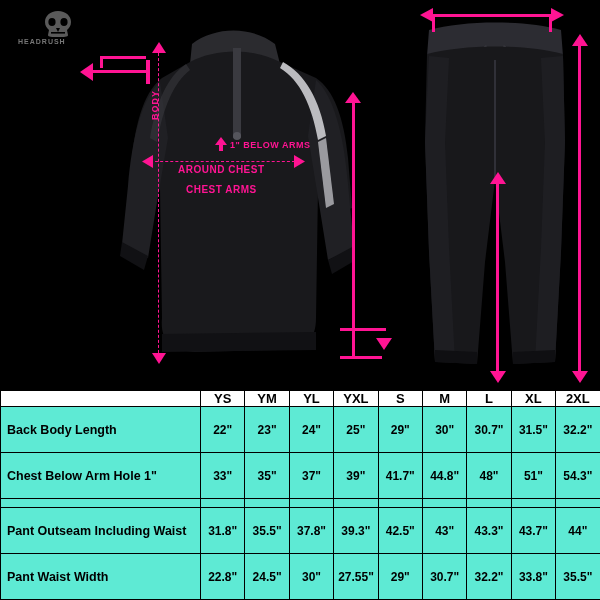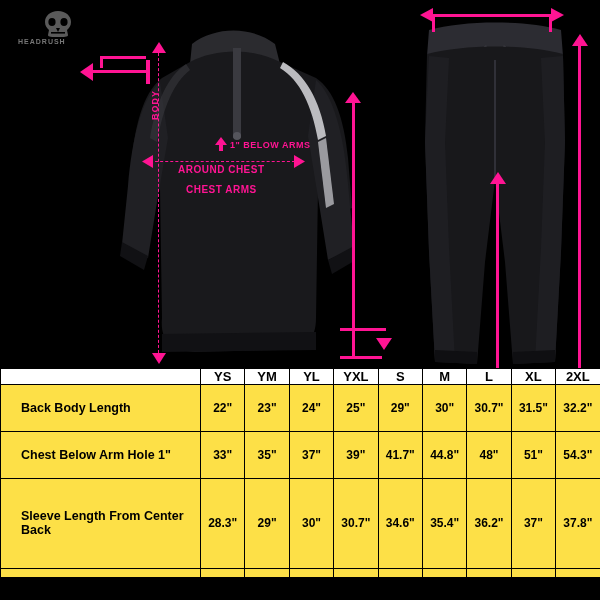--- a/index.html
+++ b/index.html
@@ -33,26 +33,26 @@
   .mglabel { position:absolute; color:#ff1493; font-weight:bold; font-size:9px; letter-spacing:.5px;
              font-family:"Liberation Sans", sans-serif; }
   .dashh { position:absolute; border-top:1px dashed #ff1493; height:0; }
   .dashv { position:absolute; border-left:1px dashed #ff1493; width:0; }
 
   .vert-text { position:absolute; color:#ff1493; font-weight:bold; font-size:9px;
                transform:rotate(-90deg); transform-origin:left top; white-space:nowrap;
                letter-spacing:1px; }
 
   
-  #table-wrap { position:absolute; left:0; top:368px; width:600px; height:210px; background:#fde047; }
+  #table-wrap { position:absolute; left:0; top:390px; width:600px; height:210px; background:#5eead4; }
   table { border-collapse:collapse; width:600px; height:210px; table-layout:fixed;
           font-family:"Liberation Sans", sans-serif; }
   th, td { border:1px solid #000; padding:0 4px; font-size:11.5px; }
   thead th { background:#fff; color:#000; font-weight:bold; text-align:center; font-size:13px; }
-  th.rowhdr, td.rowlbl { text-align:left; font-weight:bold; font-size:12.5px; padding-left:20px; }
+  th.rowhdr, td.rowlbl { text-align:left; font-weight:bold; font-size:12.5px; padding-left:6px; }
   td.val { text-align:center; font-weight:bold; font-size:12px; }
   tr.spacer td { height:9px; border-left:1px solid #000; border-right:1px solid #000;
                  border-top:1px solid #000; border-bottom:1px solid #000; }
   col.c0 { width:200px; }
   col.cs { width:44.4px; }
 </style>
 </head>
 <body>
 
 <div id="stage">
@@ -239,42 +239,54 @@
           <td class="val">33"</td>
           <td class="val">35"</td>
           <td class="val">37"</td>
           <td class="val">39"</td>
           <td class="val">41.7"</td>
           <td class="val">44.8"</td>
           <td class="val">48"</td>
           <td class="val">51"</td>
           <td class="val">54.3"</td>
         </tr>
-        <tr>
-          <td class="rowlbl">Sleeve Length From Center Back</td>
-          <td class="val">28.3"</td>
+
+        <tr class="spacer">
+          <td></td>
+          <td></td>
+          <td></td>
+          <td></td>
+          <td></td>
+          <td></td>
+          <td></td>
+          <td></td>
+          <td></td>
+          <td></td>
+        </tr>
+
+        <tr>
+          <td class="rowlbl">Pant Outseam Including Waist</td>
+          <td class="val">31.8"</td>
+          <td class="val">35.5"</td>
+          <td class="val">37.8"</td>
+          <td class="val">39.3"</td>
+          <td class="val">42.5"</td>
+          <td class="val">43"</td>
+          <td class="val">43.3"</td>
+          <td class="val">43.7"</td>
+          <td class="val">44"</td>
+        </tr>
+        <tr>
+          <td class="rowlbl">Pant Waist Width</td>
+          <td class="val">22.8"</td>
+          <td class="val">24.5"</td>
+          <td class="val">30"</td>
+          <td class="val">27.55"</td>
           <td class="val">29"</td>
-          <td class="val">30"</td>
           <td class="val">30.7"</td>
-          <td class="val">34.6"</td>
-          <td class="val">35.4"</td>
-          <td class="val">36.2"</td>
-          <td class="val">37"</td>
-          <td class="val">37.8"</td>
-        </tr>
-
-        <tr class="spacer">
-          <td></td>
-          <td></td>
-          <td></td>
-          <td></td>
-          <td></td>
-          <td></td>
-          <td></td>
-          <td></td>
-          <td></td>
-          <td></td>
-        </tr>
-
+          <td class="val">32.2"</td>
+          <td class="val">33.8"</td>
+          <td class="val">35.5"</td>
+        </tr>
       </tbody>
     </table>
   </div>
 </div>
 
 </body></html>

